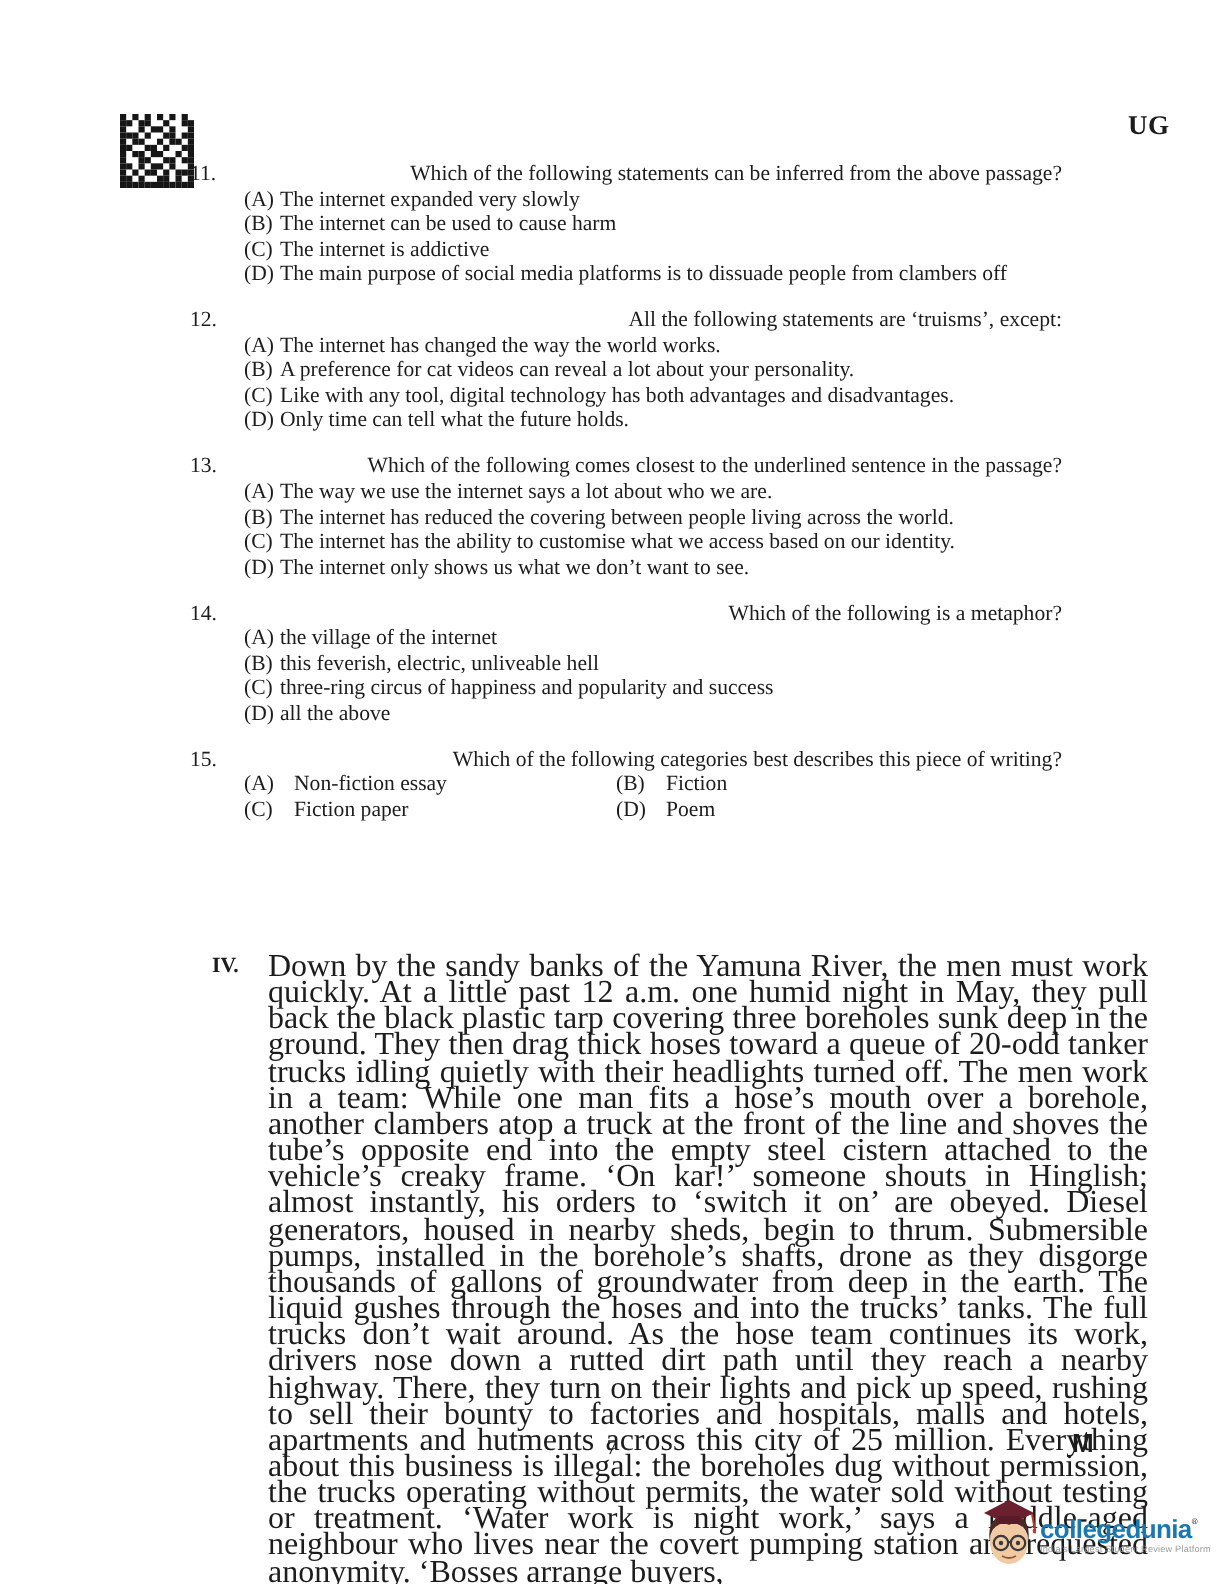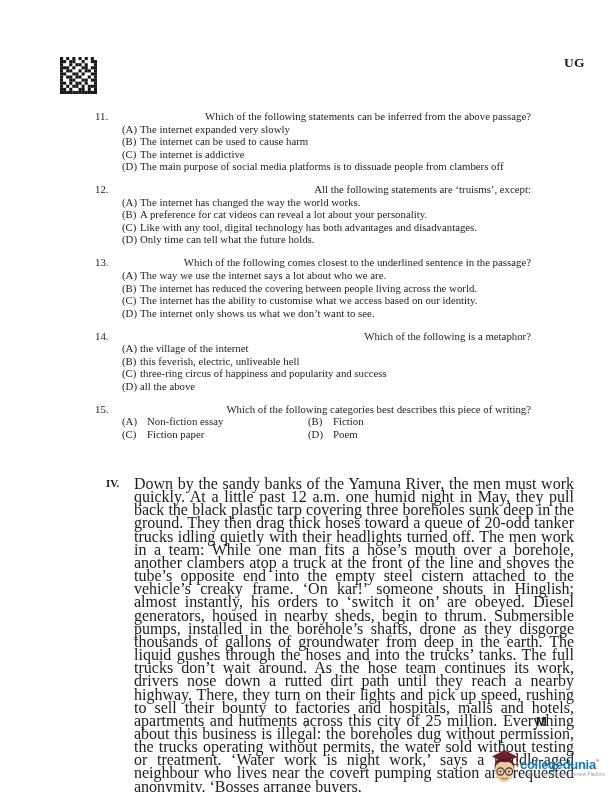--- a/index.html
+++ b/index.html
@@ -11,21 +11,21 @@
   .sheet { position:absolute; inset:0; }
 
   
   .barcode { position:absolute; left:60px; top:57px; width:37px; height:37px; }
   .ug-label {
     position:absolute; left:564px; top:55px;
     font-weight:bold; font-size:13.5px; letter-spacing:0.3px;
   }
 
   
-  .questions { position:absolute; left:95px; top:110px; width:436px;
+  .questions { position:absolute; left:95px; top:81px; width:436px;
     font-size:10.8px; line-height:12.55px; }
   .question { margin-bottom:10.5px; }
   .q-head { display:flex; }
   .q-num { width:23px; flex:none; }
   .q-text { flex:1;text-align:right; }
   .options { margin-left:27px; }
   .option { display:flex; }
   .opt-label { width:18px; flex:none; }
   .opt-text { flex:1; text-align:justify; }
   .options.two-col { display:grid; grid-template-columns:186px 1fr; }

